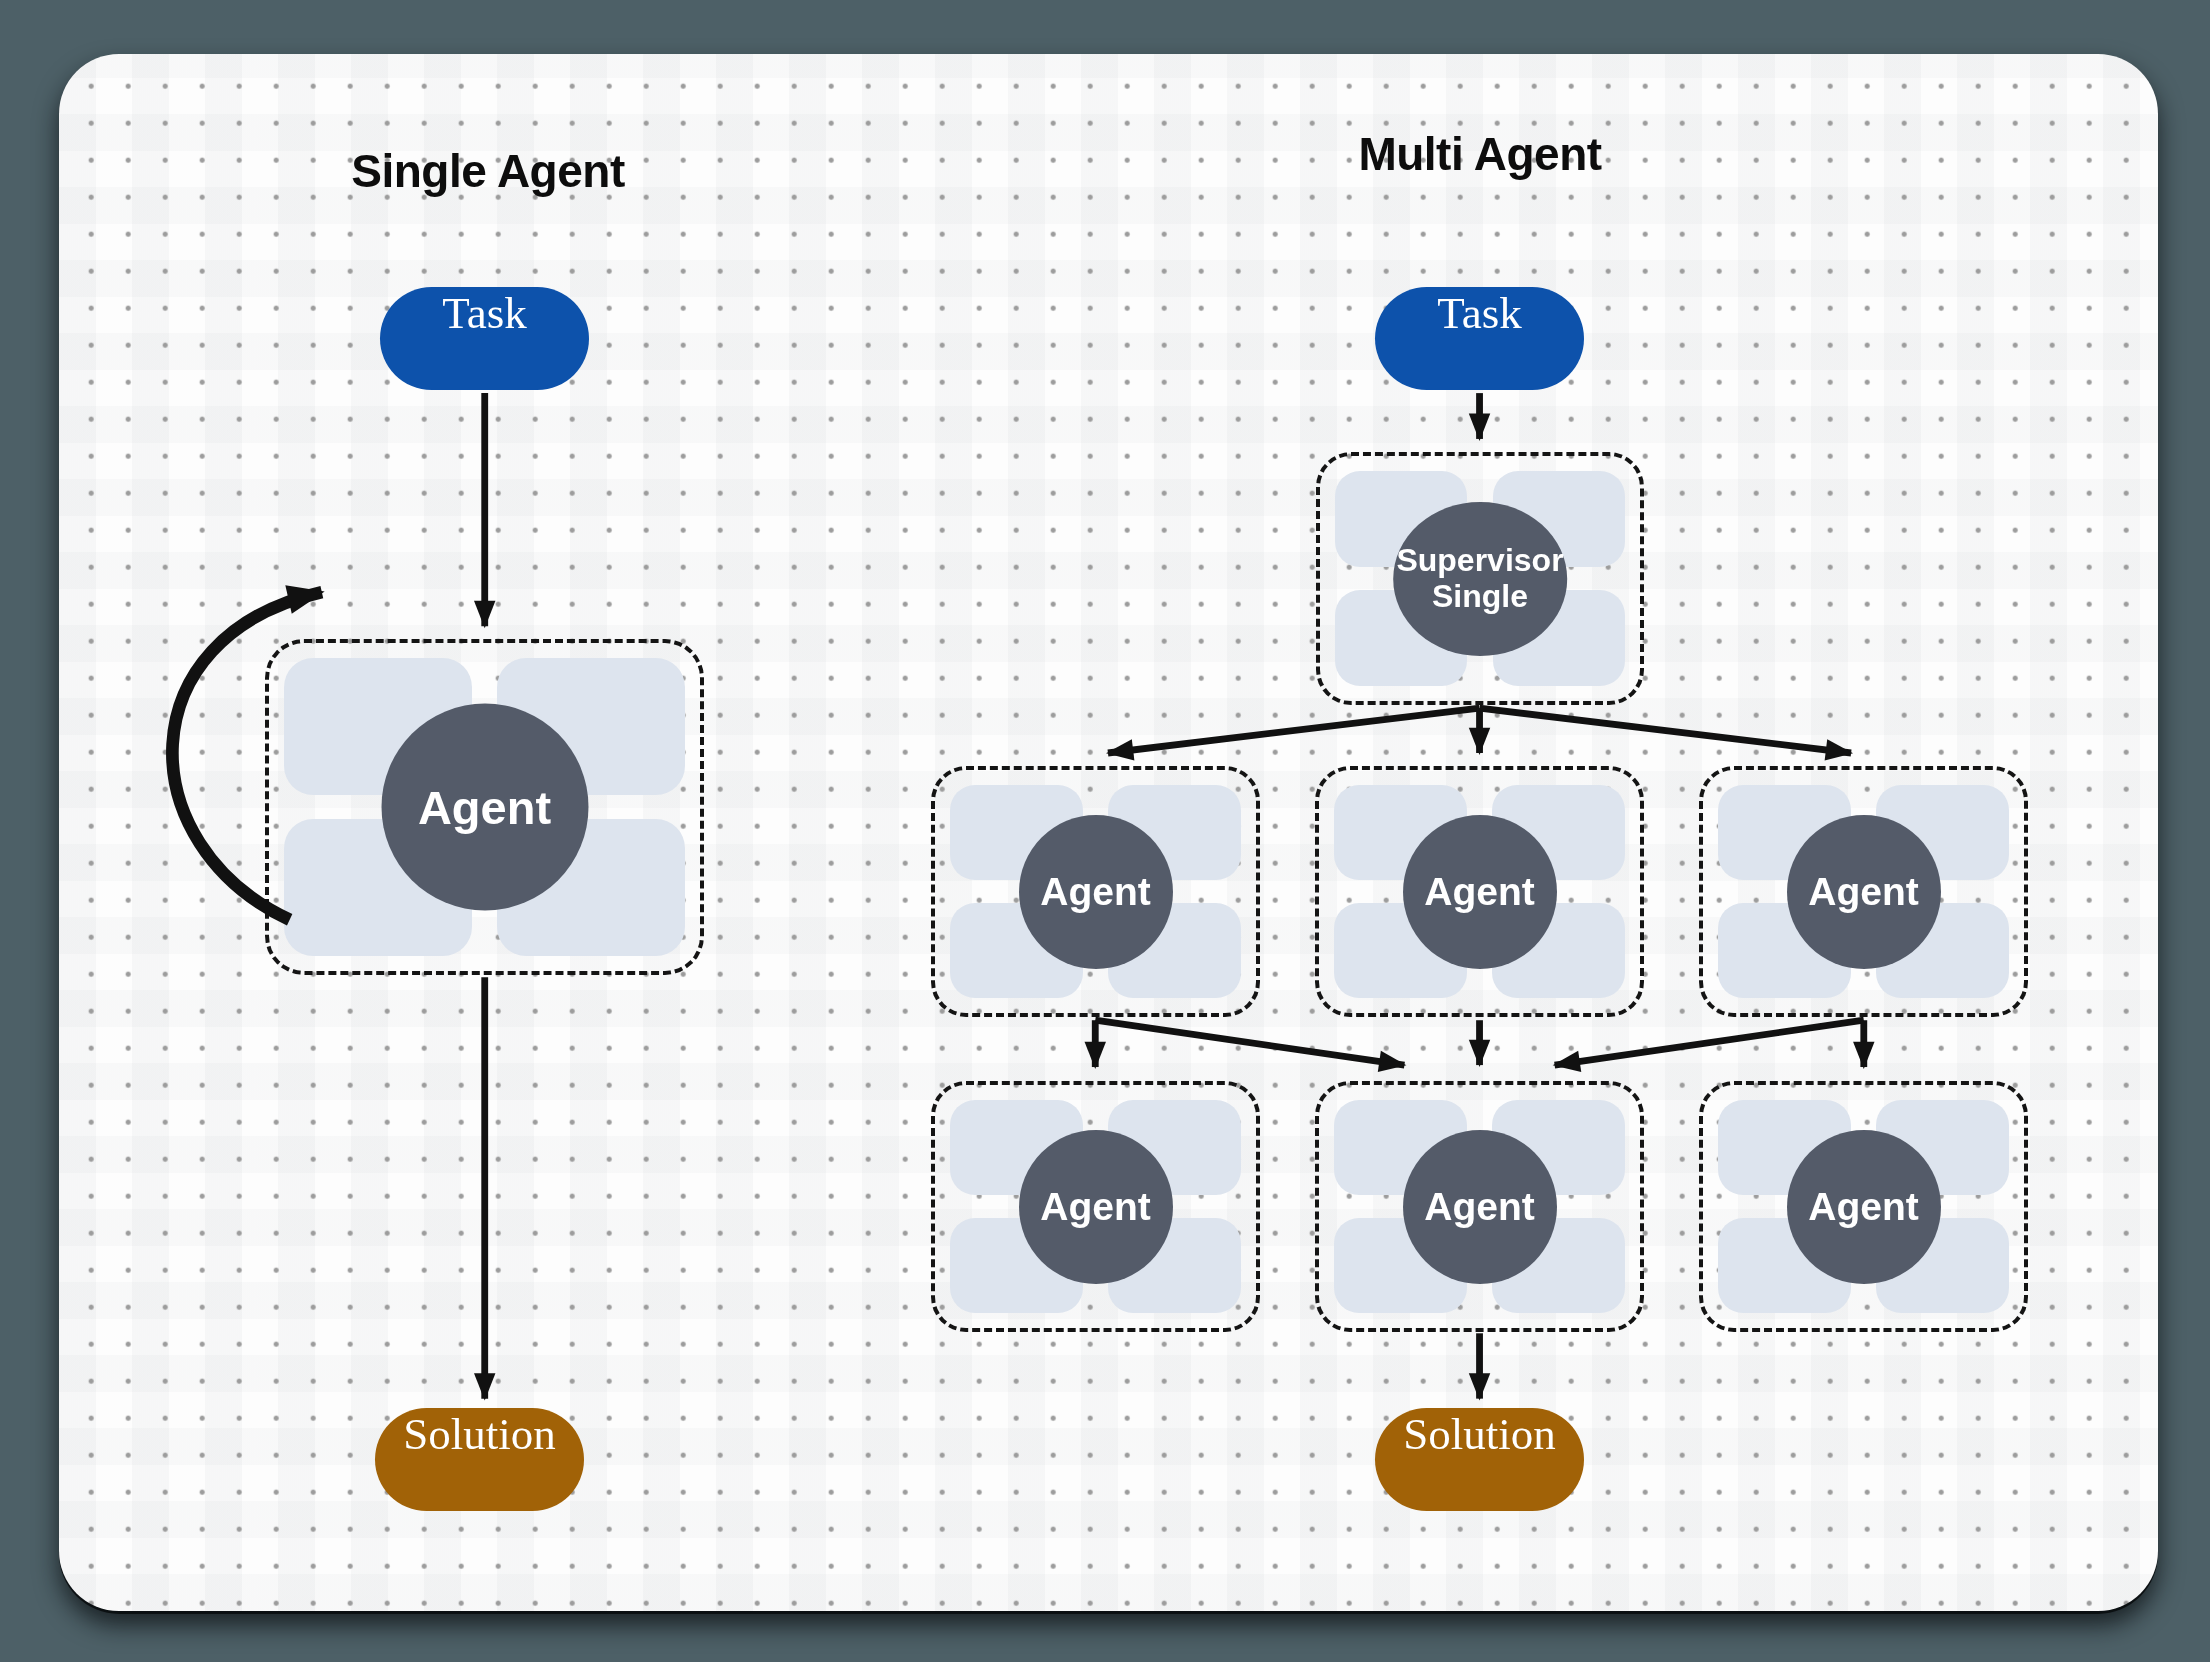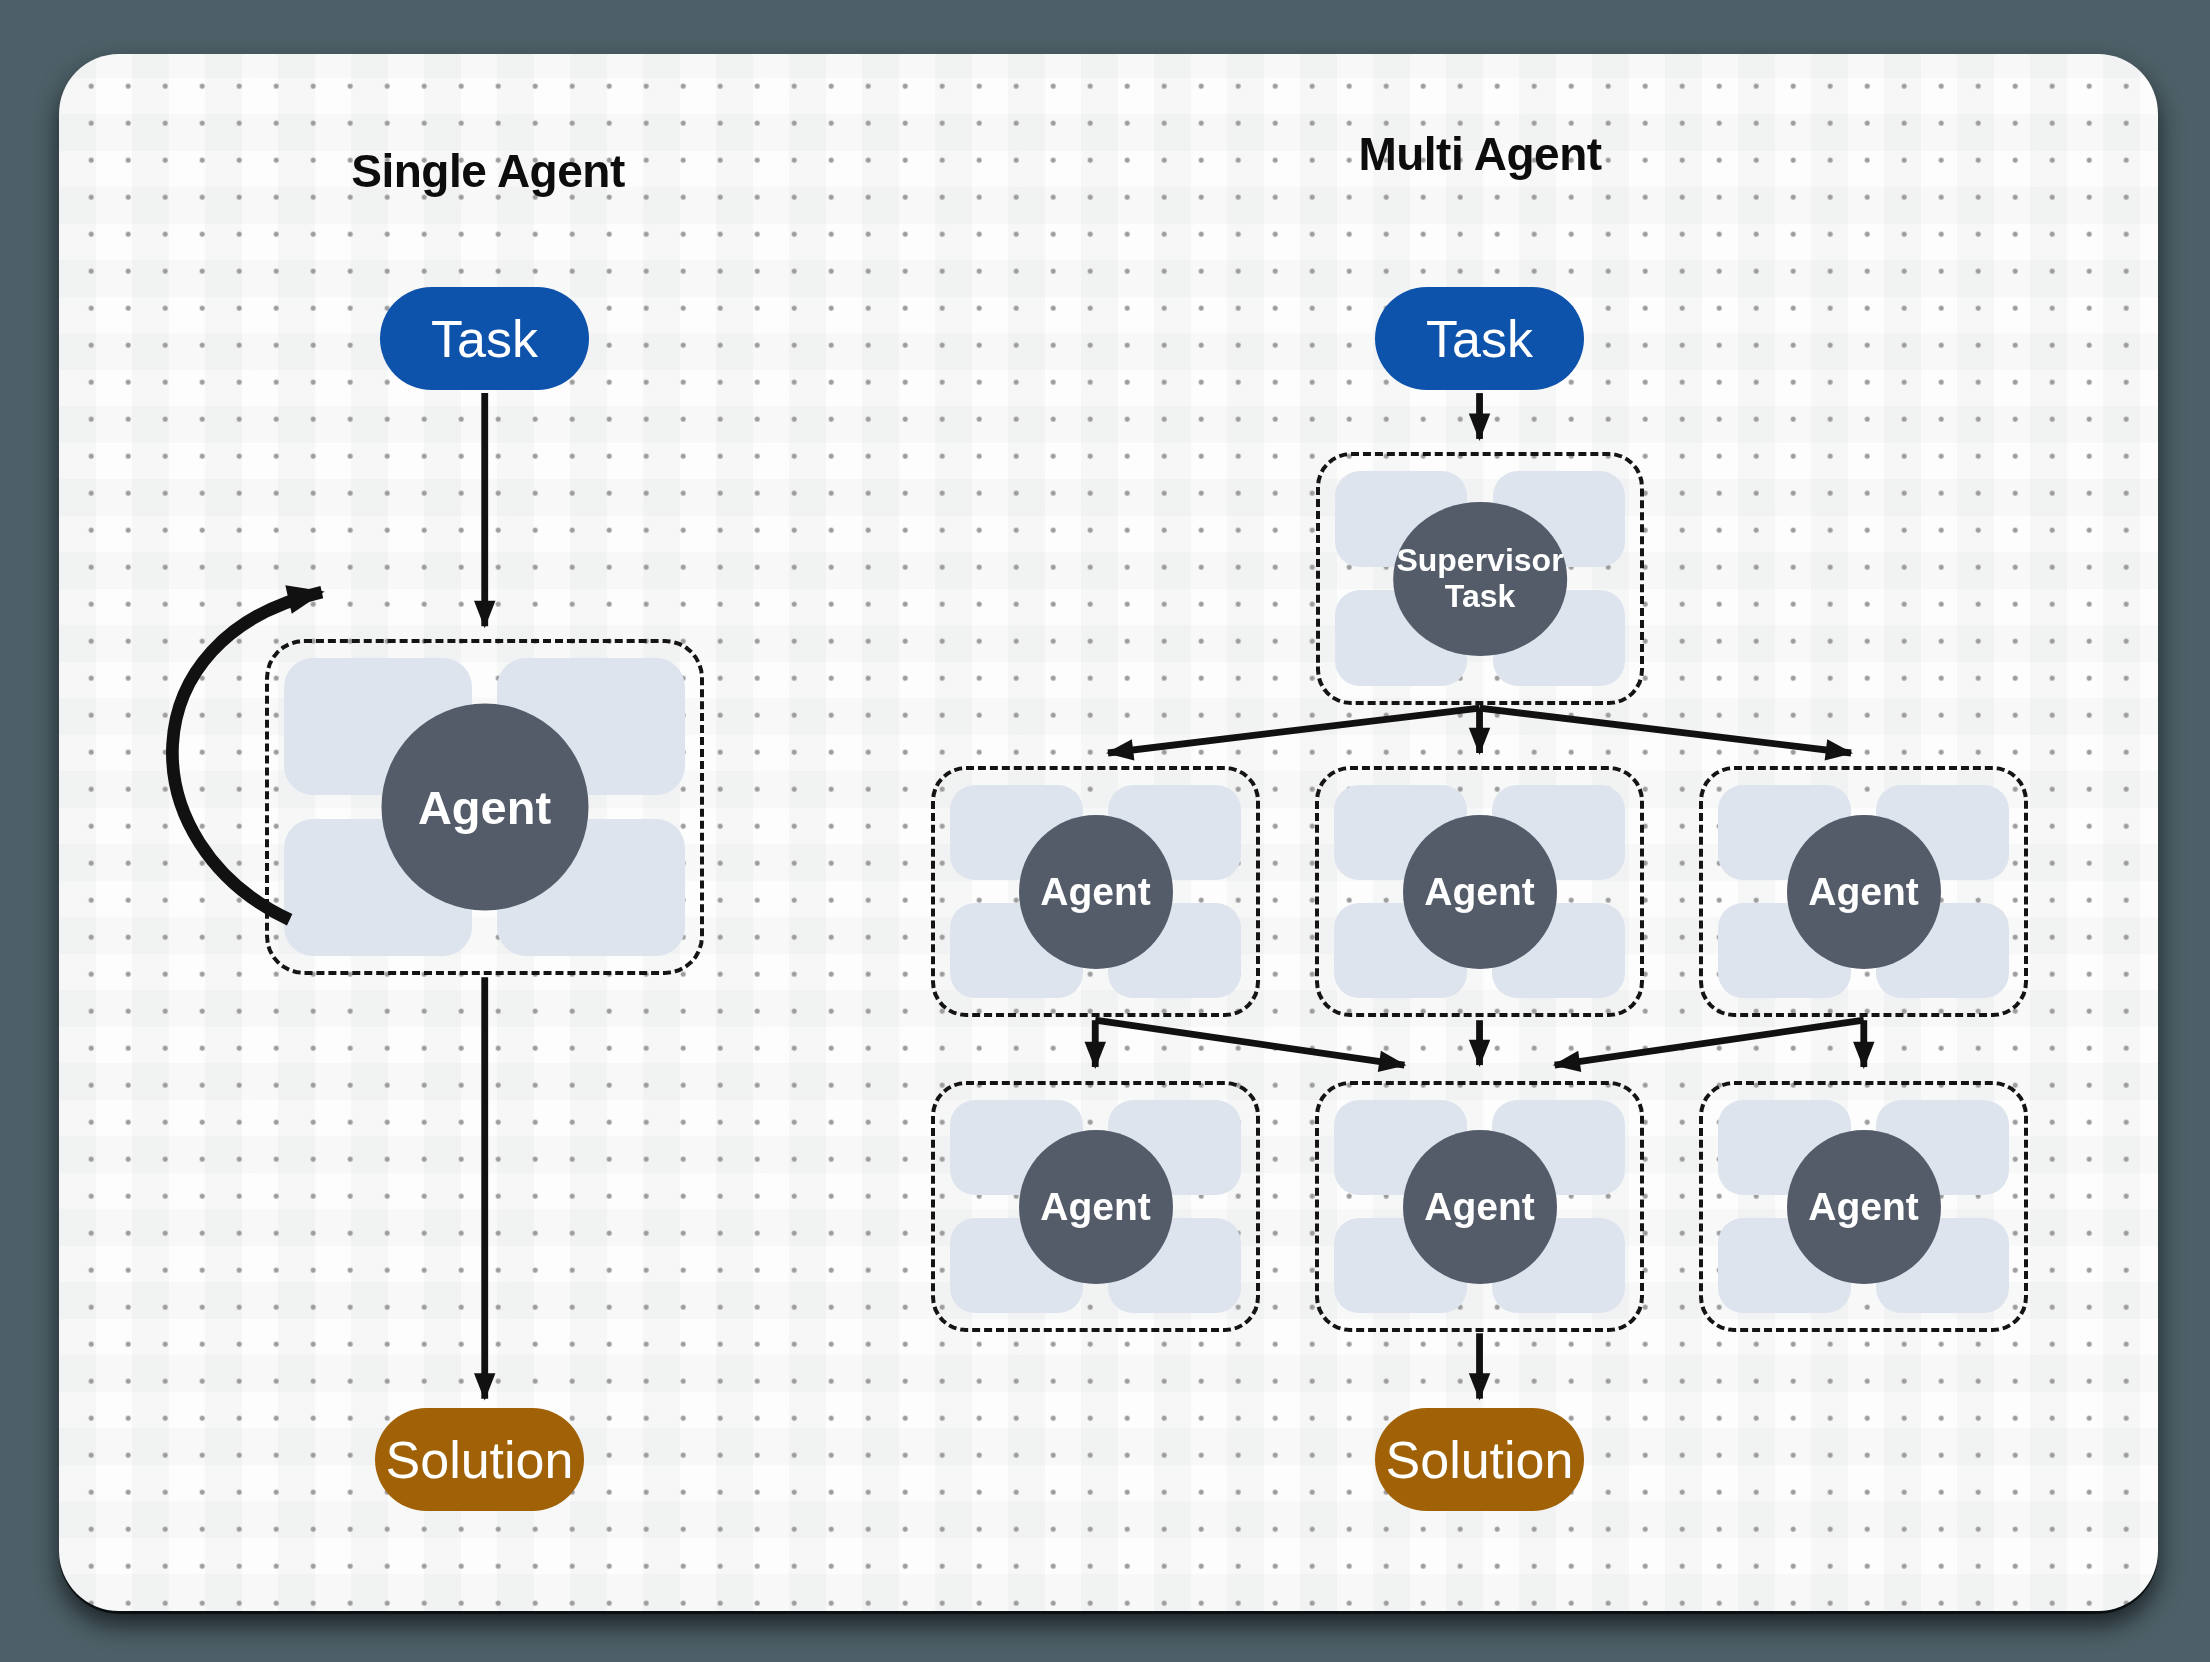--- a/index.html
+++ b/index.html
@@ -18,22 +18,22 @@
     box-shadow:0 13.7px 25px rgba(10,14,16,0.75),0 2.9px 0 rgba(10,14,16,0.9);
   }
   .title{
     position:absolute;margin:0;transform:translateX(-50%);
     font-size:46px;font-weight:700;color:#0d0d0d;letter-spacing:-0.5px;white-space:nowrap;
   }
   .t-single{left:488px;top:144px;}
   .t-multi{left:1480px;top:127px;}
   .pill{
     position:absolute;width:209px;height:103px;border-radius:52px;
-    display:flex;align-items:center;justify-content:center;
-    color:#ffffff;font-size:52px;font-weight:400;
+    display:flex;align-items:flex-start;justify-content:center;
+    color:#ffffff;font-size:45px;font-weight:400;font-family:Liberation Serif, serif;
   }
   .blue{background:#0d52ab;}
   .green{background:#a16207;}
   .p-task-l{left:380px;top:287px;}
   .p-task-r{left:1375px;top:287px;}
   .p-sol-l{left:375px;top:1408px;}
   .p-sol-r{left:1375px;top:1408px;}
   .abox{
     position:absolute;box-sizing:border-box;
     border:4.9px dashed #141414;border-radius:39px;background:transparent;
@@ -94,21 +94,21 @@
   <div class="pill blue p-task-r">
     <span>Task</span>
   </div>
 
   <div class="abox small sup">
     <span class="tool tl"></span>
     <span class="tool tr"></span>
     <span class="tool bl"></span>
     <span class="tool br"></span>
     <div class="circle">
-      <span>Supervisor Task</span>
+      <span>Supervisor Single</span>
     </div>
   </div>
 
   <div class="abox small m1">
     <span class="tool tl"></span>
     <span class="tool tr"></span>
     <span class="tool bl"></span>
     <span class="tool br"></span>
     <div class="circle">
       <span>Agent</span>

